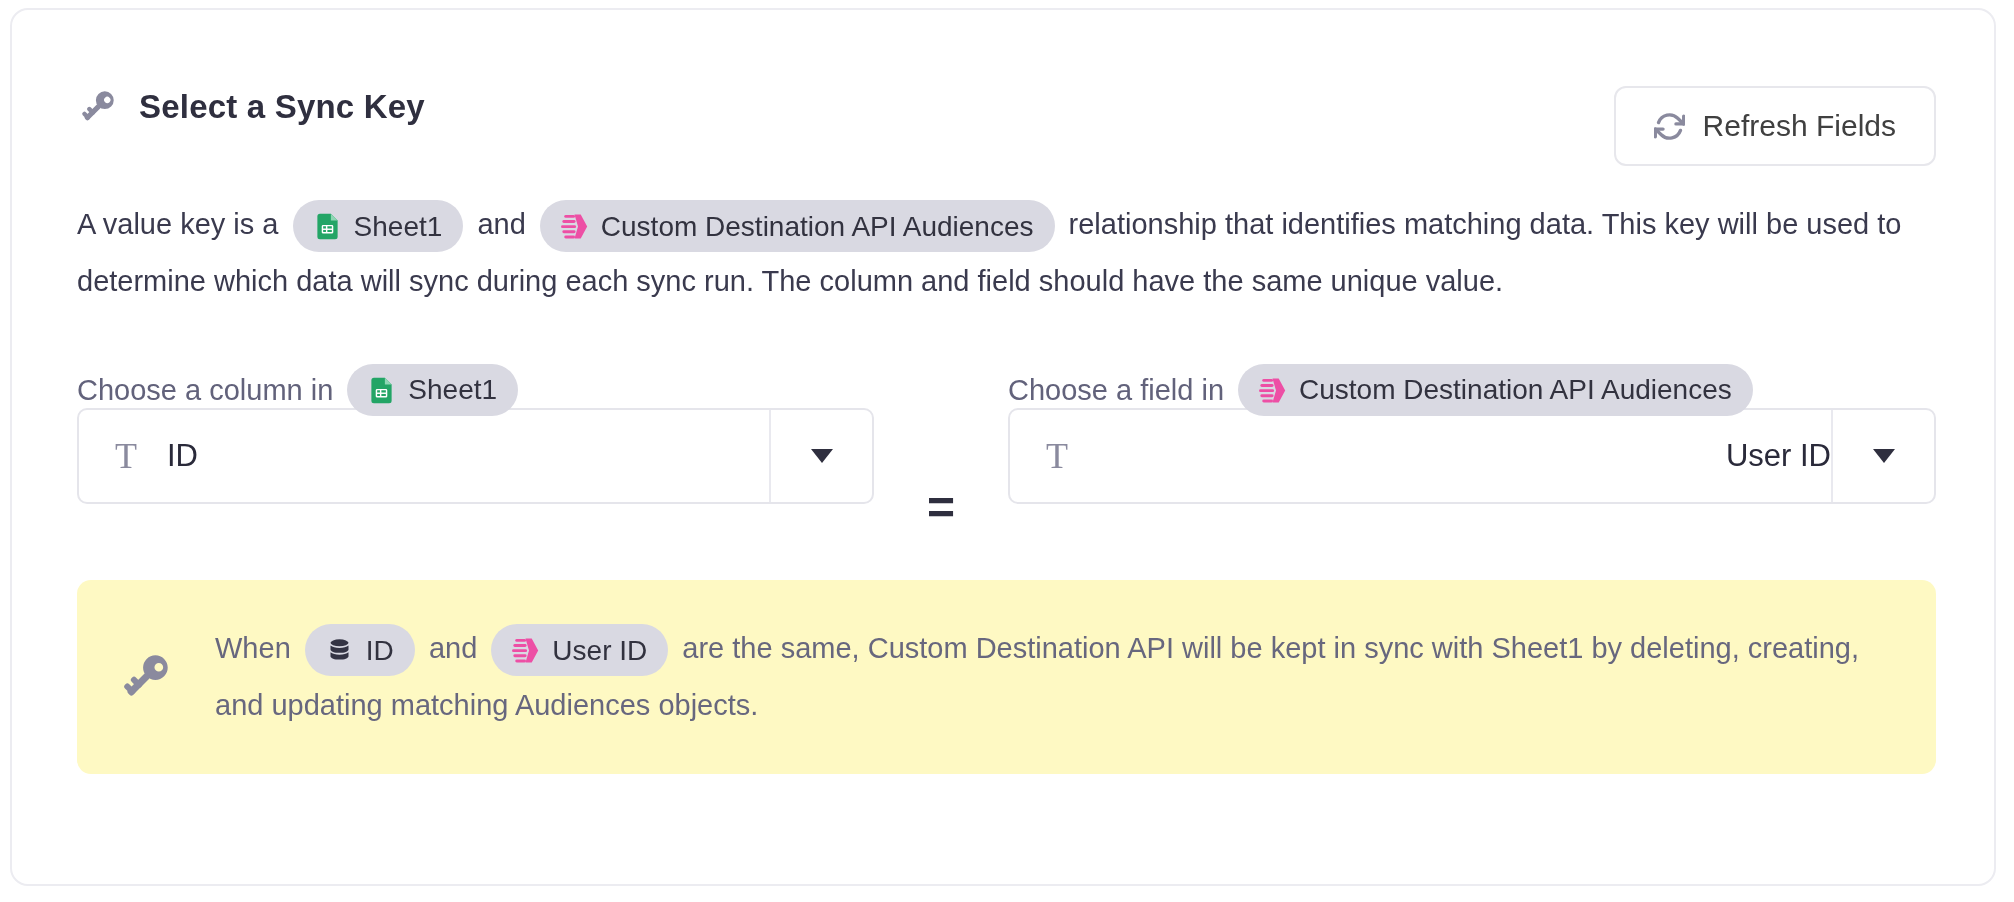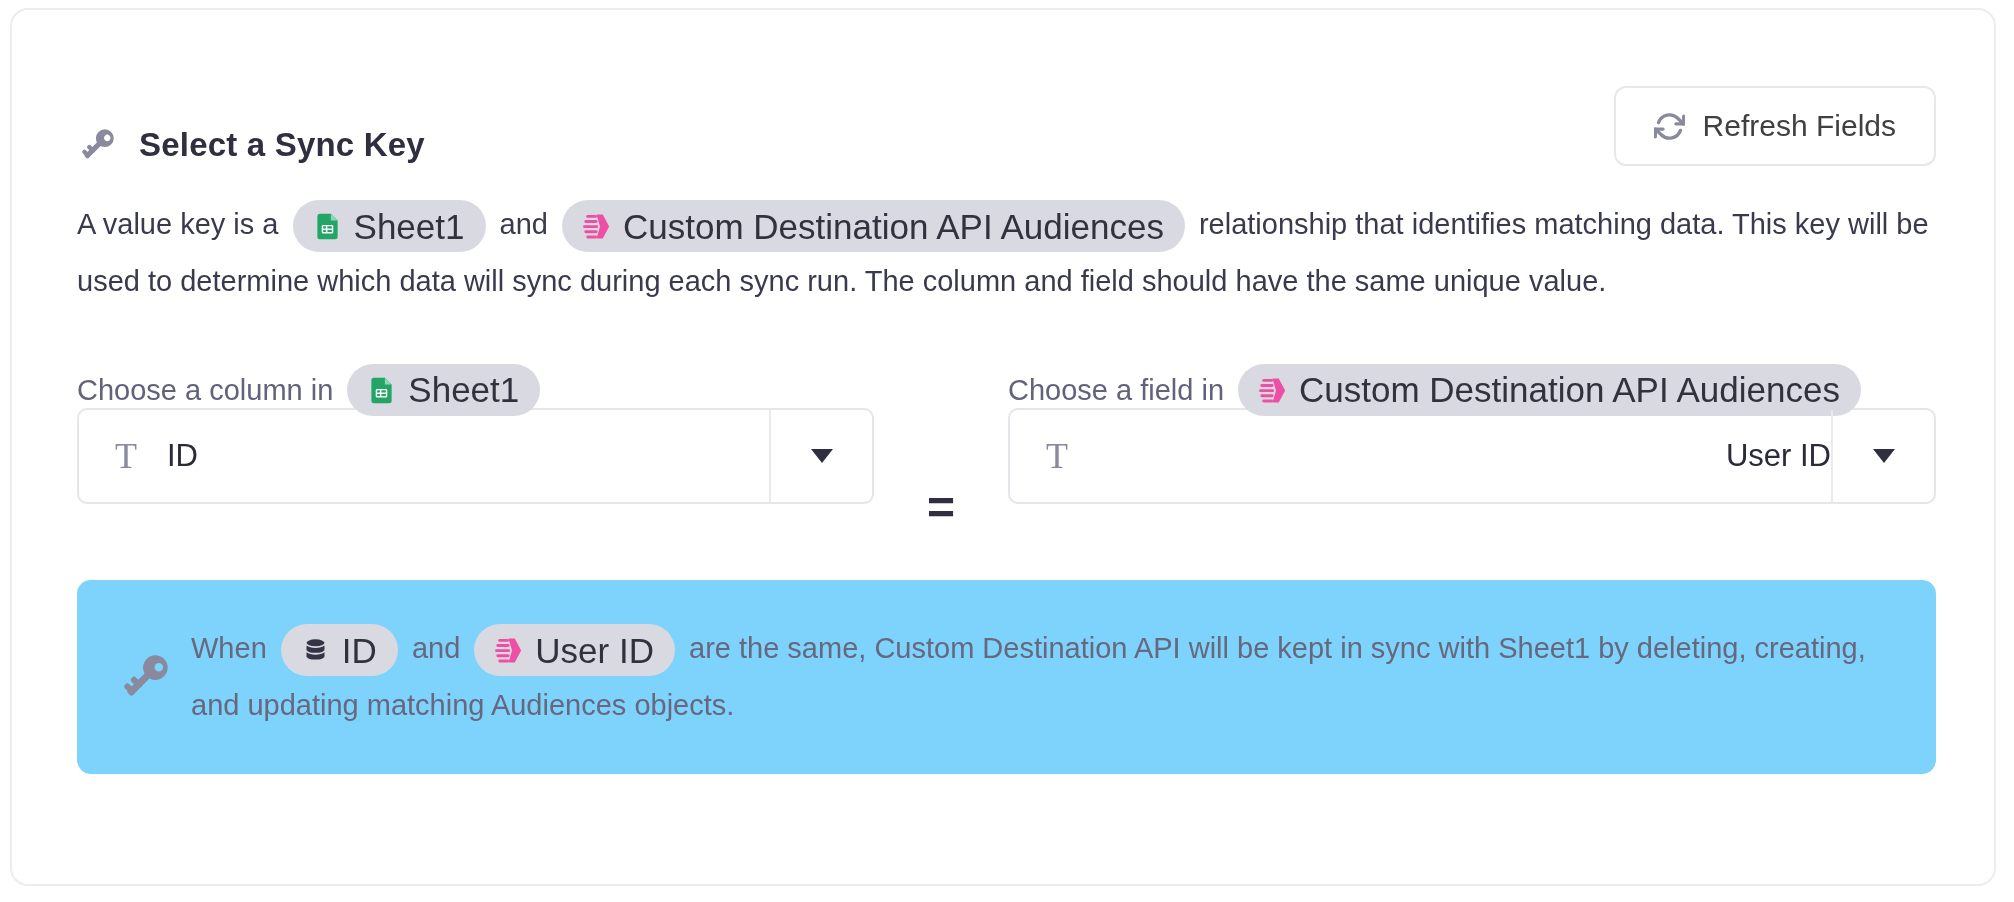--- a/index.html
+++ b/index.html
@@ -19,21 +19,21 @@
     width: 1986px; height: 878px;
     background: #ffffff;
     border: 2px solid #ECECF1;
     border-radius: 18px;
     padding: 76px 58px 0 65px;
   }
   
   .card-header {
     display: flex;
     justify-content: space-between;
-    align-items: flex-end;
+    align-items: flex-start;
     height: 80px;
   }
   .title-group { display: flex; align-items: center; gap: 20px; }
   .title-group h1 {
     margin: 0;
     font-size: 33px;
     font-weight: 600;
     color: #2F2F3F;
     letter-spacing: 0.2px;
   }
@@ -66,21 +66,21 @@
   }
   
   .badge {
     display: inline-flex;
     align-items: center;
     gap: 13px;
     height: 52px;
     padding: 0 21px;
     border-radius: 26px;
     background: #D9D9E2;
-    font-size: 35px;
+    font-size: 28px;
     color: #32323F;
     vertical-align: middle;
     white-space: nowrap;
     margin: 0 6px;
   }
   .badge .icon svg { width: 27px; height: 27px; }
   
   .pickers { display: flex; margin-top: 62px; }
   .picker-left  { width: 797px; flex: none; }
   .picker-right { width: 928px; flex: none; text-align: right; }
@@ -136,26 +136,26 @@
     text-align: center;
     font-size: 48px;
     font-weight: 700;
     color: #2F2F3F;
     margin-top: 112px;
     line-height: 1;
   }
   
   .info-box {
     margin-top: 48px;
-    background: #7dd3fc;
+    background: #fef9c3;
     border-radius: 14px;
     padding: 40px 44px 40px 40px;
     display: flex;
     align-items: center;
-    gap: 16px;
+    gap: 40px;
   }
   .info-text {
     margin: 0;
     font-size: 29px;
     line-height: 57px;
     color: #67677E;
   }
 </style>
 </head>
 <body>

